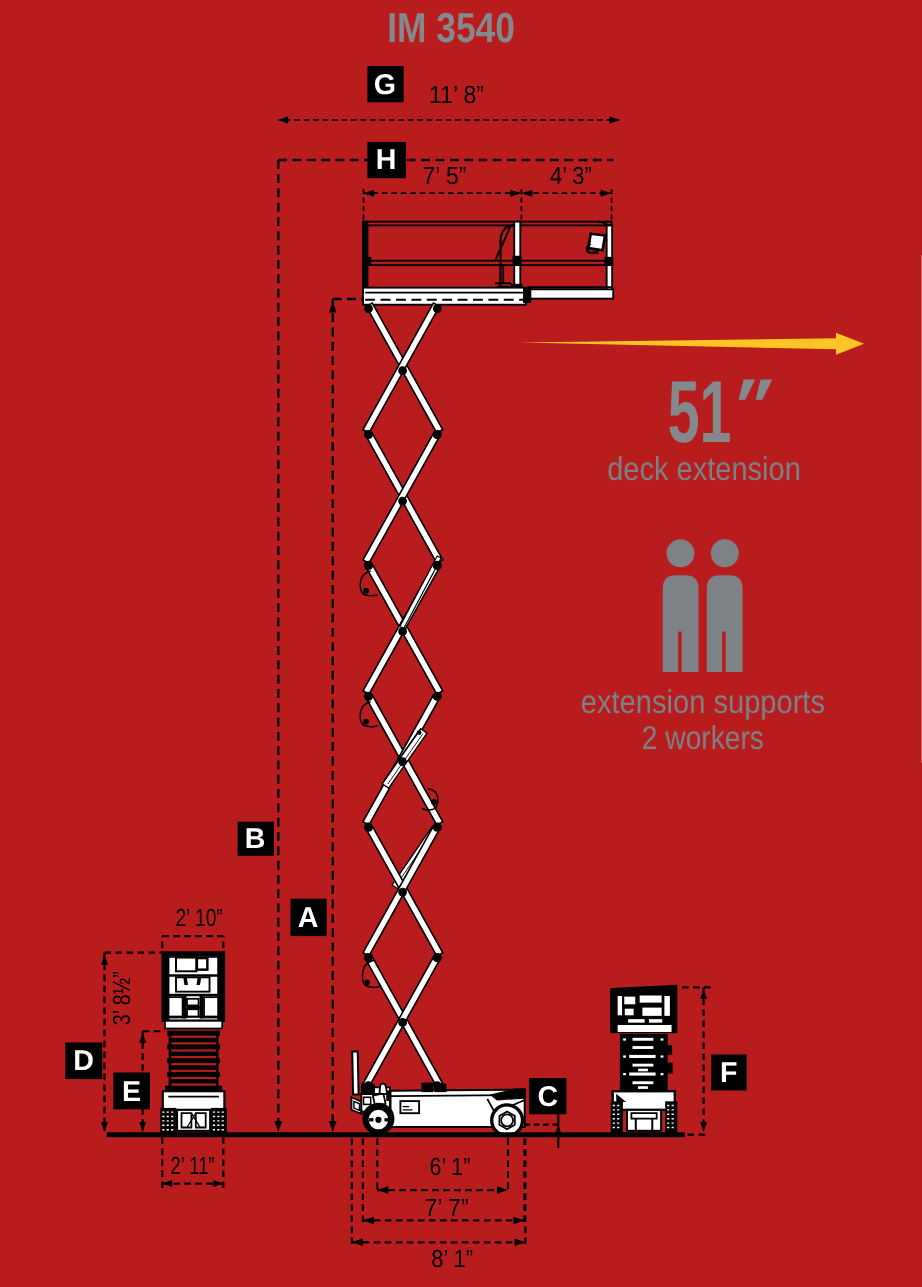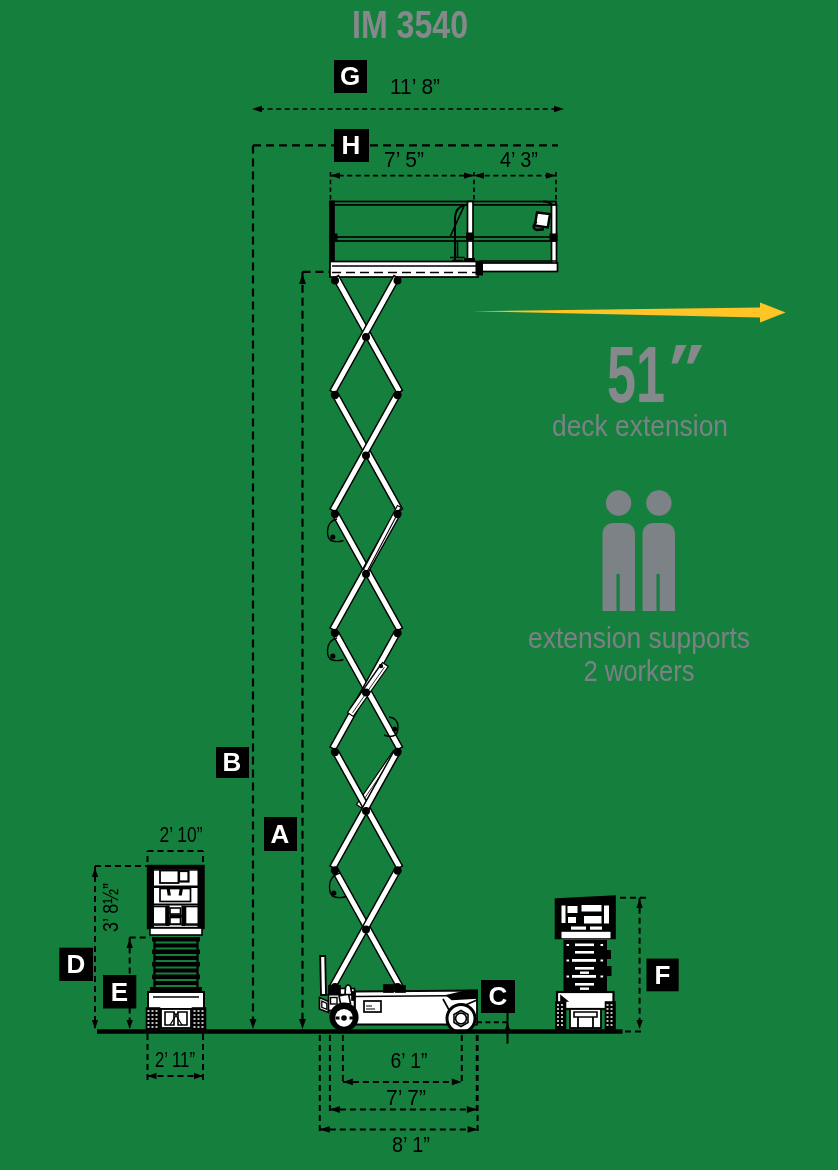--- a/index.html
+++ b/index.html
@@ -1,17 +1,17 @@
 <!DOCTYPE html>
 <html><head>
 <meta charset="utf-8">
 <style>
   html,body{margin:0;padding:0;background:#fff;}
   *{-webkit-font-smoothing:antialiased;}
-  .wrap{position:relative;width:838px;height:1170px;background:#15803d;overflow:hidden;}
+  .wrap{position:relative;width:838px;height:1170px;background:#b91c1c;overflow:hidden;}
   svg{position:absolute;top:0;left:0;}
   text{font-family:"Liberation Sans", sans-serif;}
   .dim{font-weight:normal;fill:#000;font-size:22.5px;}
   .lbl{font-weight:bold;fill:#fff;font-size:26px;}
   .gray{fill:#85898C;font-weight:bold;}
 </style>
 </head>
 <body>
 <div class="wrap">
 <svg width="838" height="1170" viewBox="0 0 838 1170">

